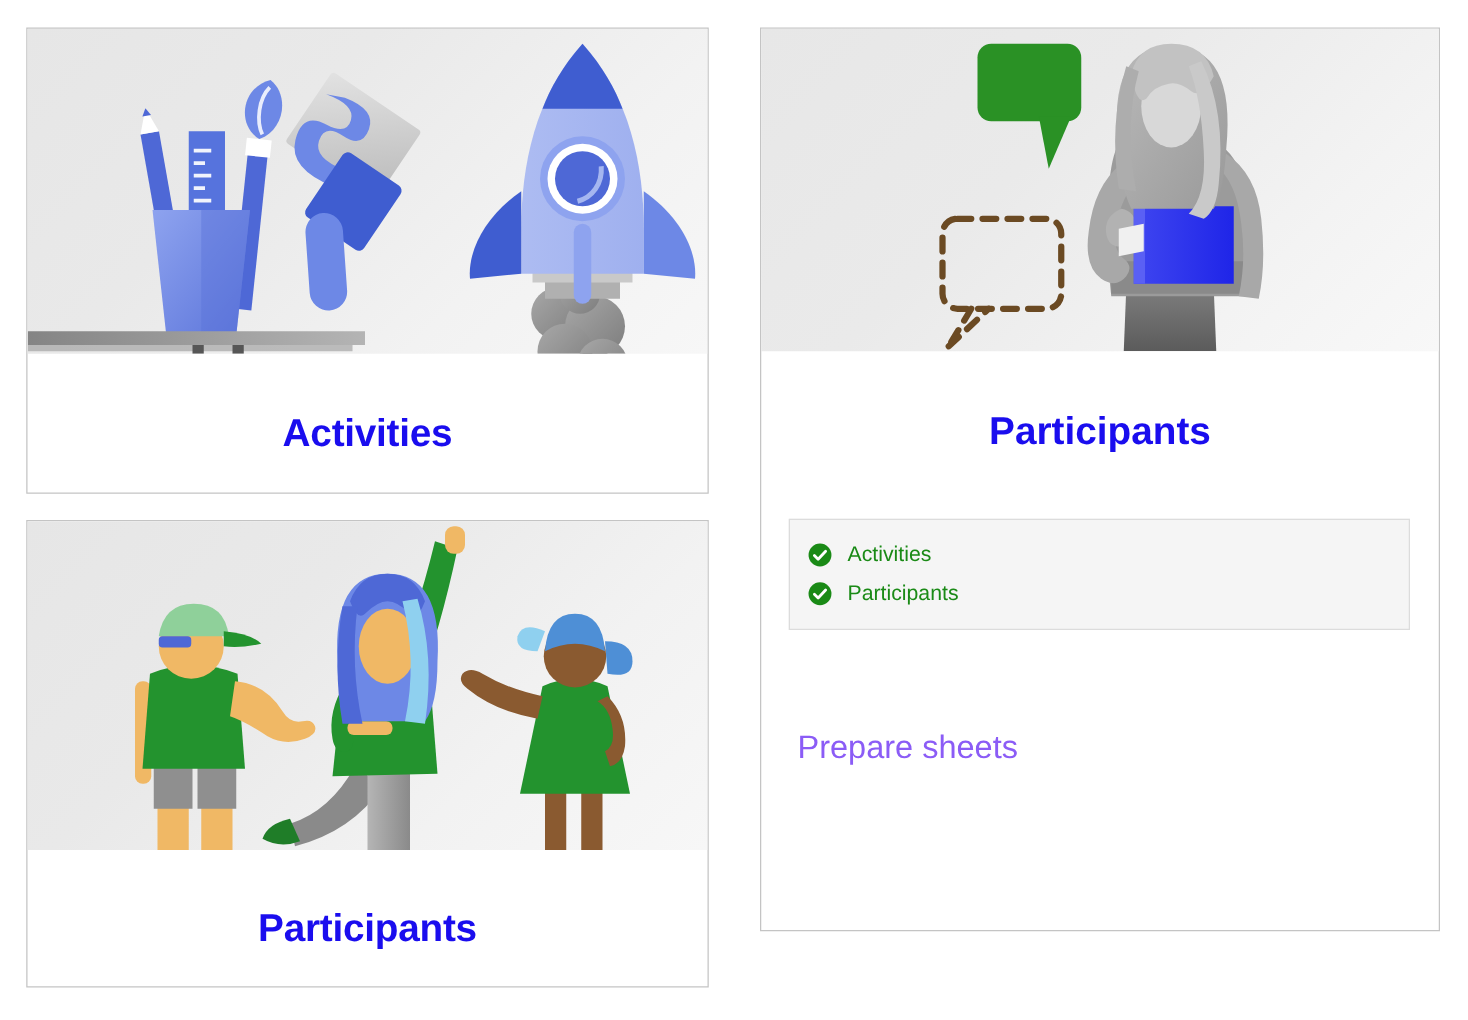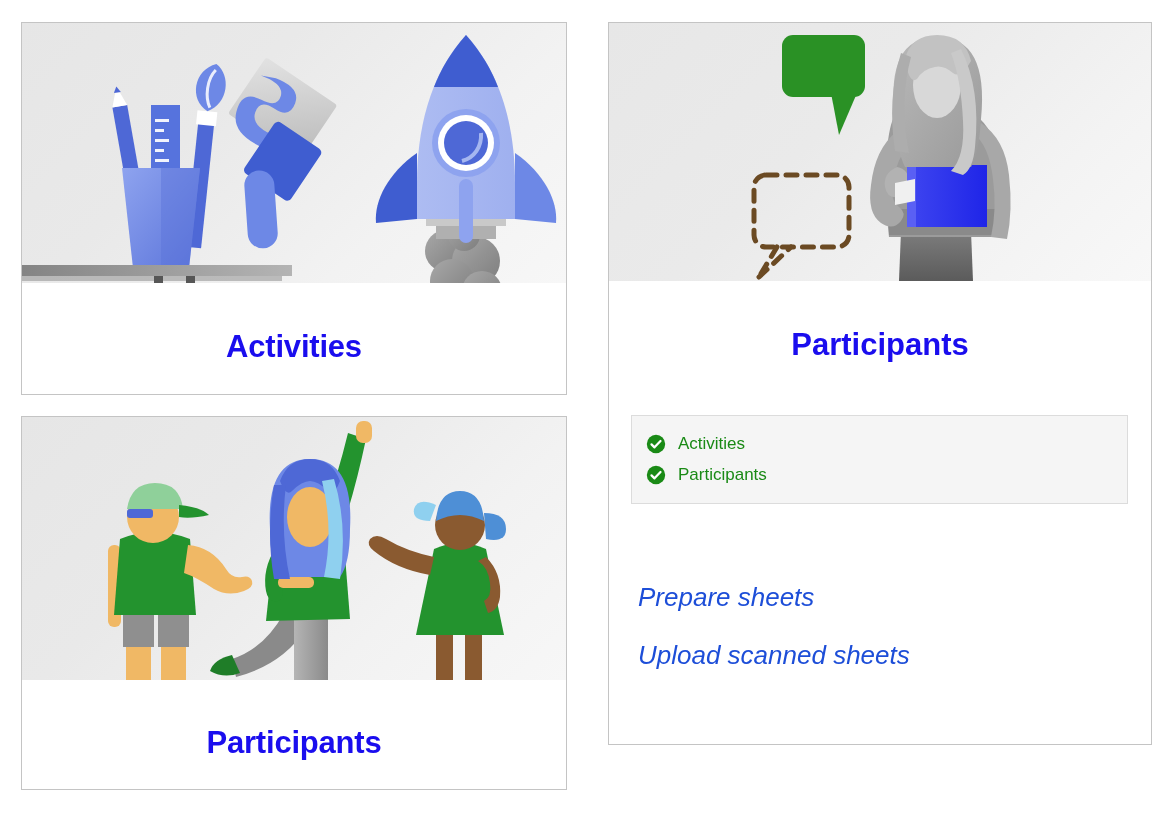--- a/index.html
+++ b/index.html
@@ -104,26 +104,25 @@
   }
 
   
   .link-list {
     position: absolute;
     left: 29px; top: 545px;
     width: 470px;
   }
   .link-item {
     display: block;
-    color: #1d4ed8;
+    color: #8b5cf6;
     font-size: 26px;
     line-height: 58px;
     text-decoration: none;
     white-space: nowrap;
-    font-style: italic;
   }
 
   svg { display: block; }
 </style>
 </head>
 <body>
 
 <div id="root">
 
   <div class="card" id="card-activities">
@@ -379,18 +378,17 @@
           <circle cx="12" cy="12" r="11" fill="#1a8a16"></circle>
           <path d="M6.6 12.4 l3.6 3.6 l7.2 -7.6" stroke="#ffffff" stroke-width="2.7" fill="none" stroke-linecap="round" stroke-linejoin="round"></path>
         </svg>
         <span class="check-label">Participants</span>
       </div>
 
     </div>
 
     <div class="link-list">
       <a class="link-item" href="#">Prepare sheets</a>
-      <a class="link-item" href="#">Upload scanned sheets</a>
     </div>
 
   </div>
 
 </div>
 
 </body></html>

